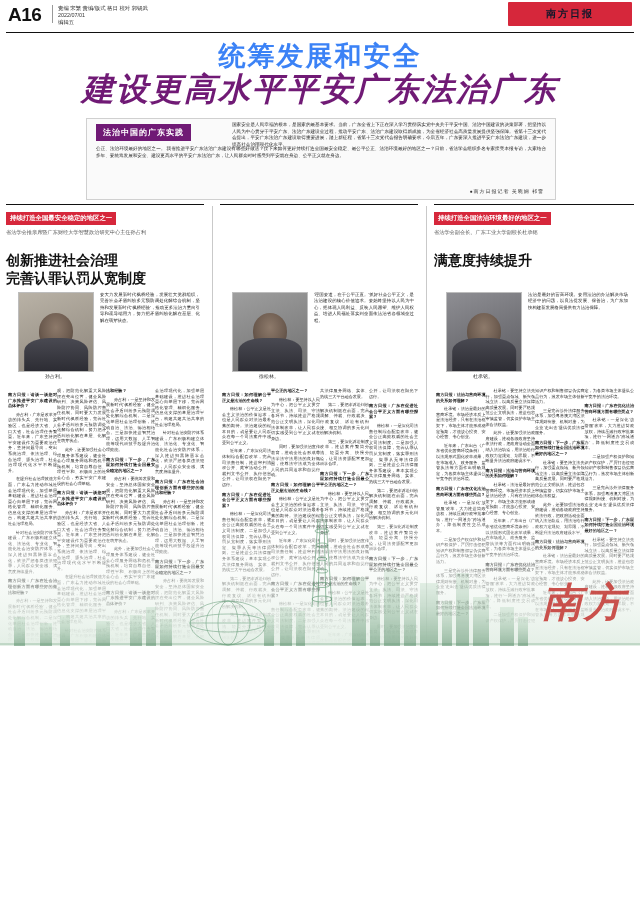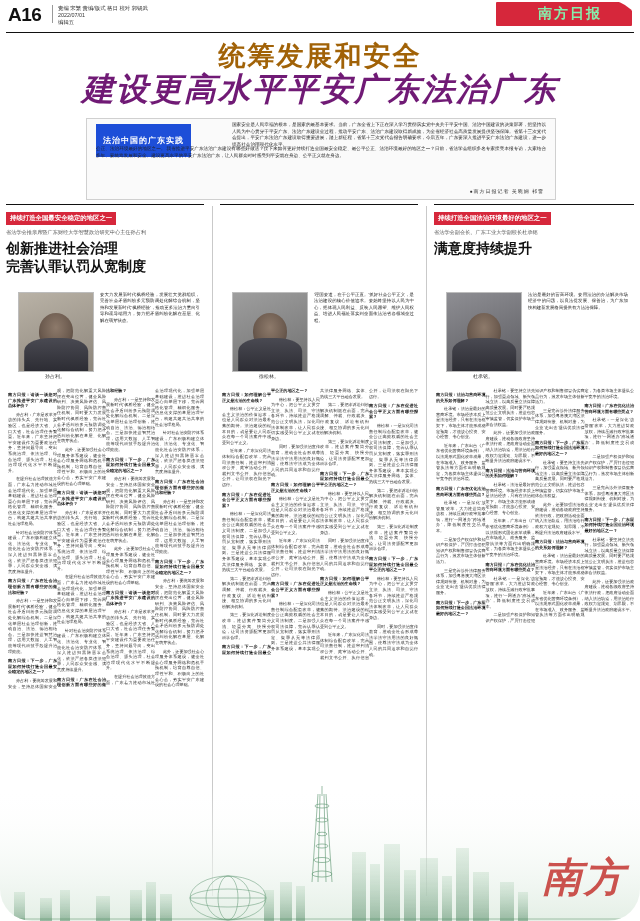--- a/index.html
+++ b/index.html
@@ -4,70 +4,69 @@
 <style>
   html,body{margin:0;padding:0;}
   body{
     width:640px;height:921px;
     background:#ffffff;
     font-family:"Liberation Serif", serif;
     color:#1a1a1a;
     overflow:hidden;
     position:relative;
   }
-  .page{position:relative;width:640px;height:921px;overflow:hidden;background:#fff;border-radius:32px;}
+  .page{position:relative;width:640px;height:646px;overflow:hidden;background:#fff;}
 
   
   .masthead{position:absolute;left:0;top:0;width:640px;height:34px;}
   .page-num{
     position:absolute;left:8px;top:4px;
     font-family:"Liberation Sans",sans-serif;
     font-size:19px;font-weight:bold;letter-spacing:-0.5px;color:#111;
   }
   .masthead-meta{
     position:absolute;left:52px;top:5px;
     font-size:5.4px;line-height:7px;color:#333;
     font-family:"Liberation Sans",sans-serif;
     border-left:1px solid #999;padding-left:5px;
     height:18px;
   }
   .masthead-meta div{white-space:nowrap;}
   .nameplate{
     position:absolute;right:8px;top:2px;
     width:124px;height:24px;background:#d6273b;
     border-radius:1px;
-    color:#86efac;font-size:14px;font-weight:bold;
+    color:#0f172a;font-size:10px;font-weight:bold;
     display:flex;align-items:center;justify-content:center;
     letter-spacing:2px;
     font-family:"Liberation Serif",serif;
-    padding-left:12px;
   }
   .rule-top{position:absolute;left:6px;top:32px;width:628px;height:1px;background:#111;}
 
   
   .headline-wrap{position:absolute;left:0;top:40px;width:640px;text-align:center;}
   .headline-1{
-    font-size:27px;font-weight:bold;letter-spacing:2px;color:#a16207;
+    font-size:27px;font-weight:bold;letter-spacing:2px;color:#3b82f6;
     line-height:32px;font-family:"Liberation Serif",serif;
   }
   .headline-2{
     font-size:32px;font-weight:bold;letter-spacing:2px;color:#701a75;
     line-height:34px;font-family:"Liberation Serif",serif;font-style:italic;
   }
 
   
   .leadbox{
     position:absolute;left:86px;top:118px;width:468px;height:80px;
     border:1px solid #d0d0d0;background:#fafafa;
   }
   .lead-tag{
     position:absolute;left:96px;top:124px;
-    background:#1d4ed8;color:#fff;
+    background:#701a75;color:#fff;
     font-size:8px;font-weight:bold;letter-spacing:1px;
-    padding:11px 7px;font-family:"Liberation Sans",sans-serif;
+    padding:3px 7px;font-family:"Liberation Sans",sans-serif;
   }
   .lead-right{
     position:absolute;left:232px;top:122px;width:314px;
     font-size:4.6px;line-height:6.6px;color:#222;text-align:justify;
   }
   .lead-body{
     position:absolute;left:96px;top:146px;width:450px;
     font-size:4.6px;line-height:6.8px;color:#222;text-align:justify;
   }
   .lead-sign{
@@ -79,21 +78,21 @@
   .sect{position:absolute;top:206px;}
   .sect .kicker{
     font-size:6.4px;color:#fff;background:#d6273b;
     display:inline-block;padding:2px 4px;font-weight:bold;
     font-family:"Liberation Sans",sans-serif;
   }
   .sect .byline{
     font-size:5.2px;color:#555;margin-top:4px;
   }
   .sect .sub-title{
-    margin-top:4px;font-size:14px;font-weight:bold;color:#111;line-height:18px;
+    margin-top:16px;font-size:14px;font-weight:bold;color:#111;line-height:18px;
   }
   .sect .sub-title2{font-size:14px;font-weight:bold;color:#111;line-height:18px;}
 
   .hrule{position:absolute;height:1px;background:#111;top:204px;}
 
   
   .photo{
     position:absolute;background:#cfcfcf;overflow:hidden;
     border:1px solid #bdbdbd;
   }

